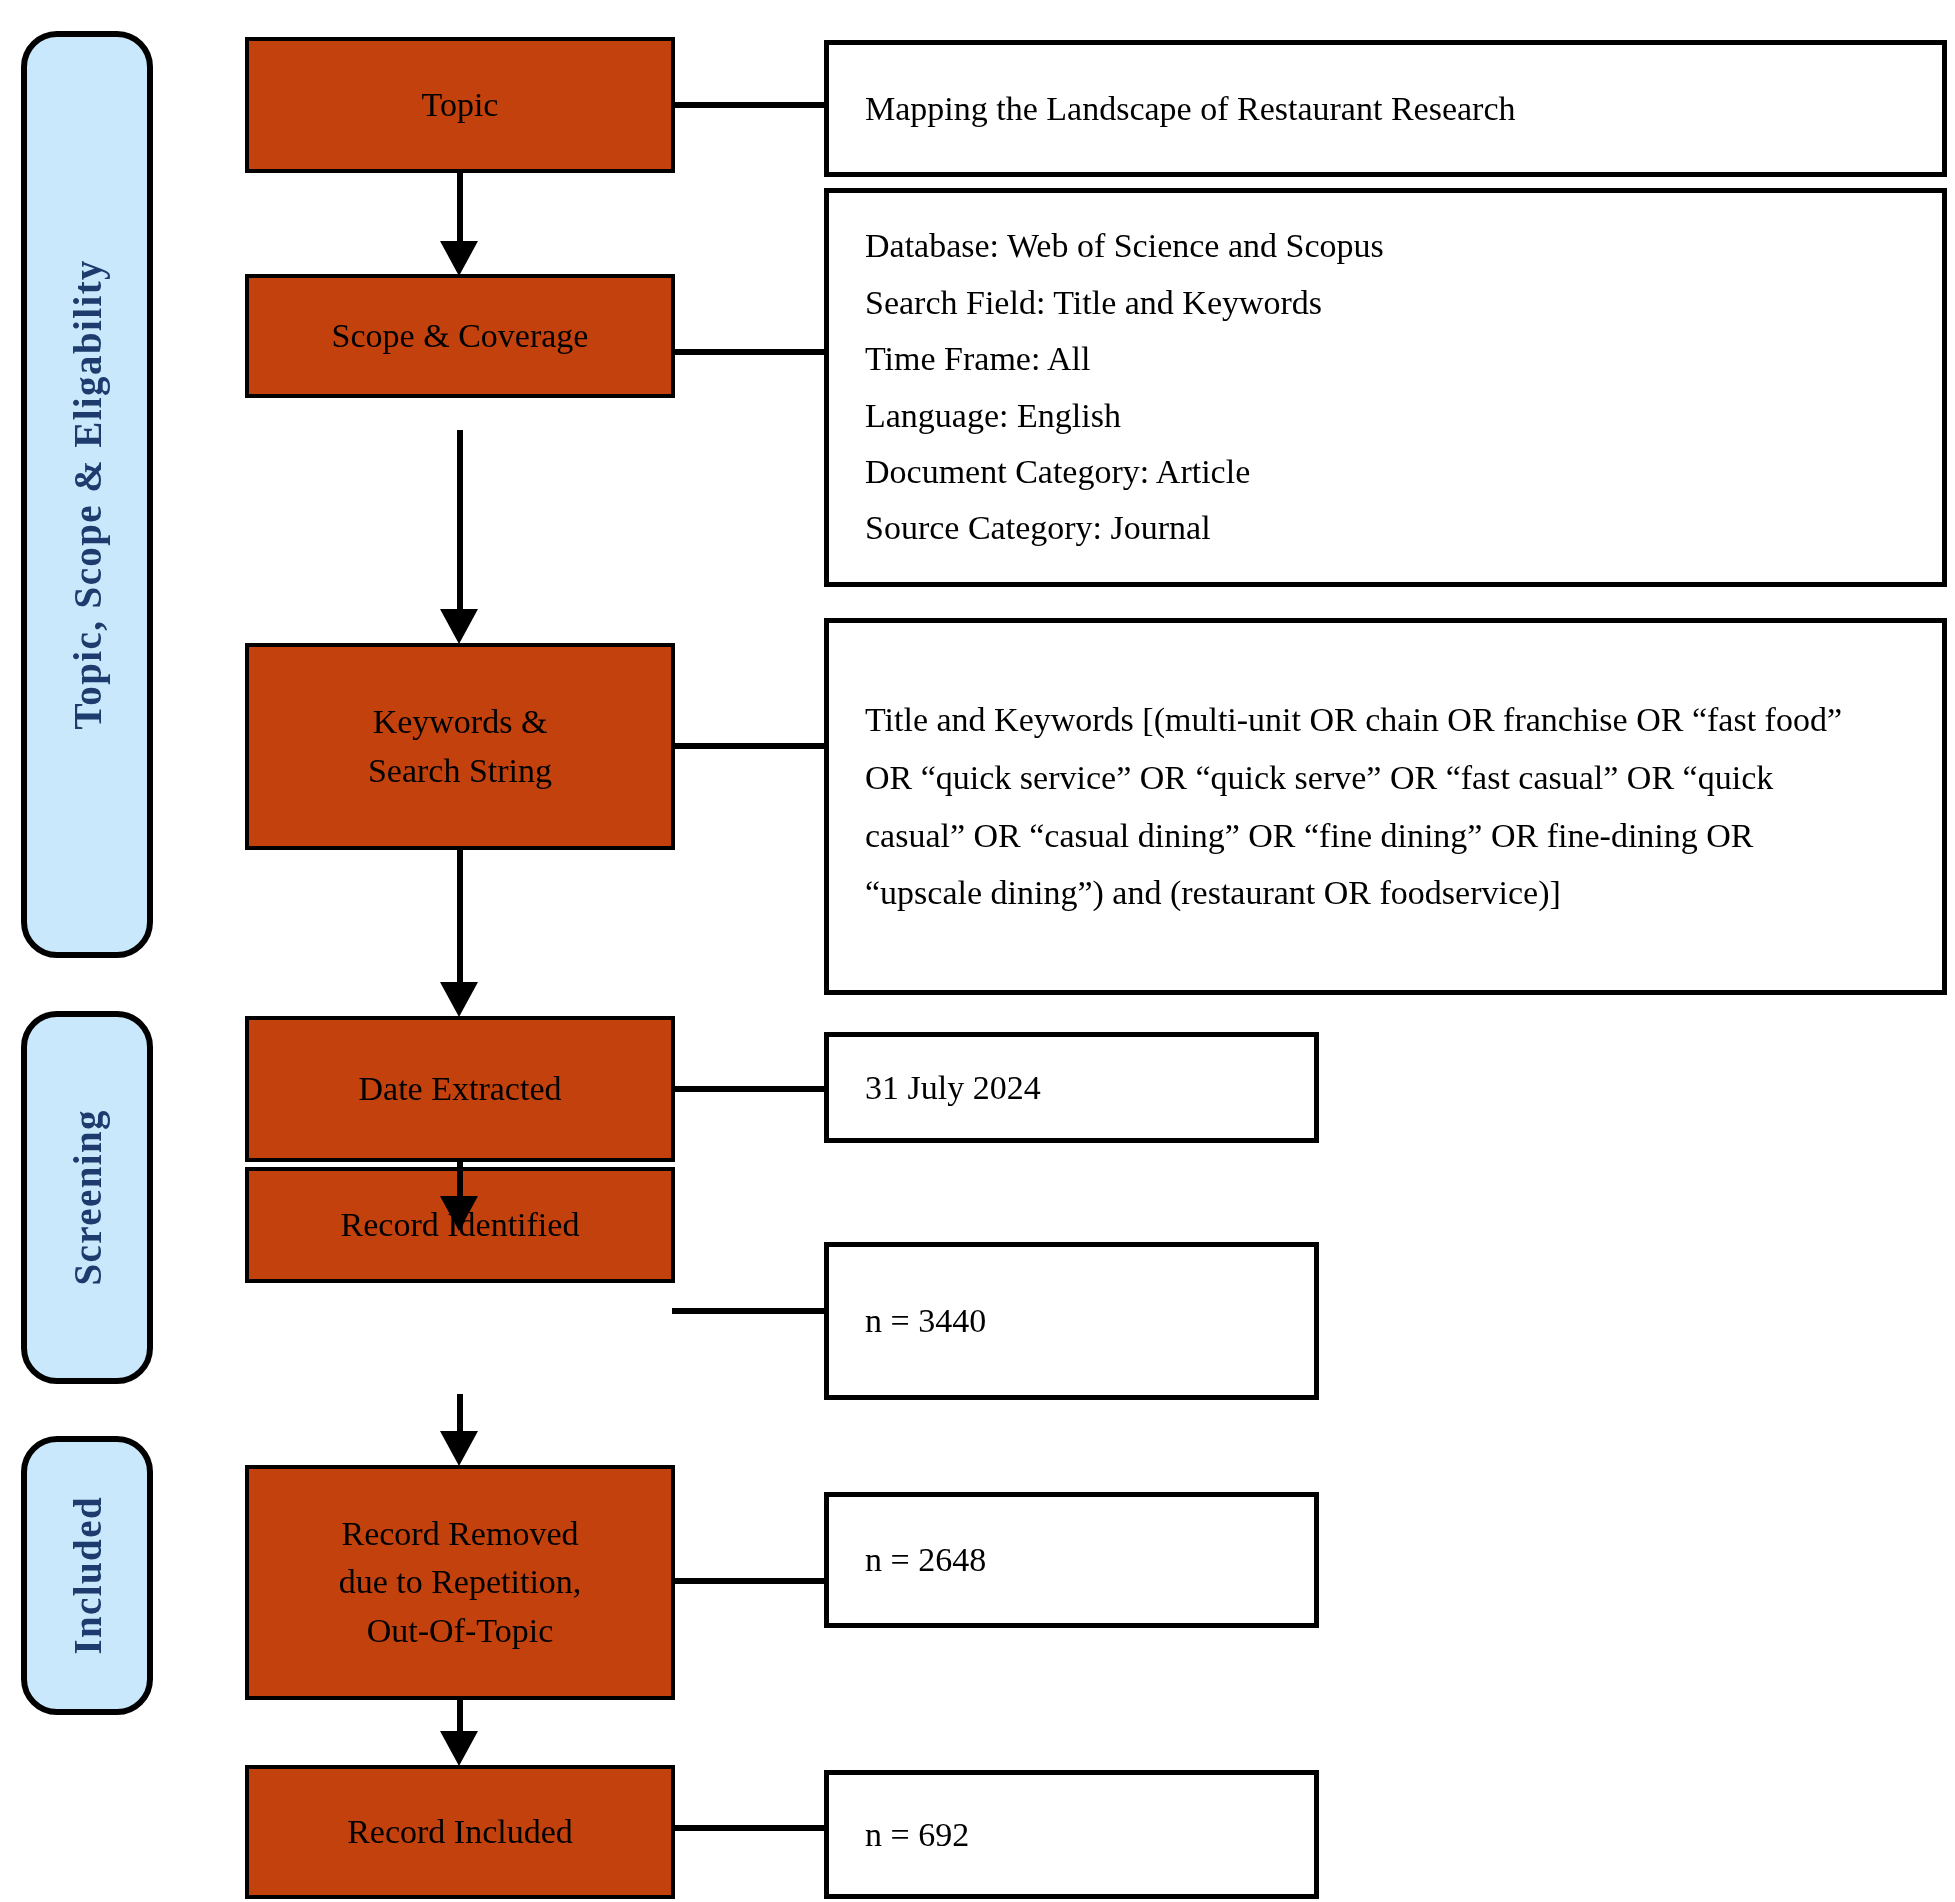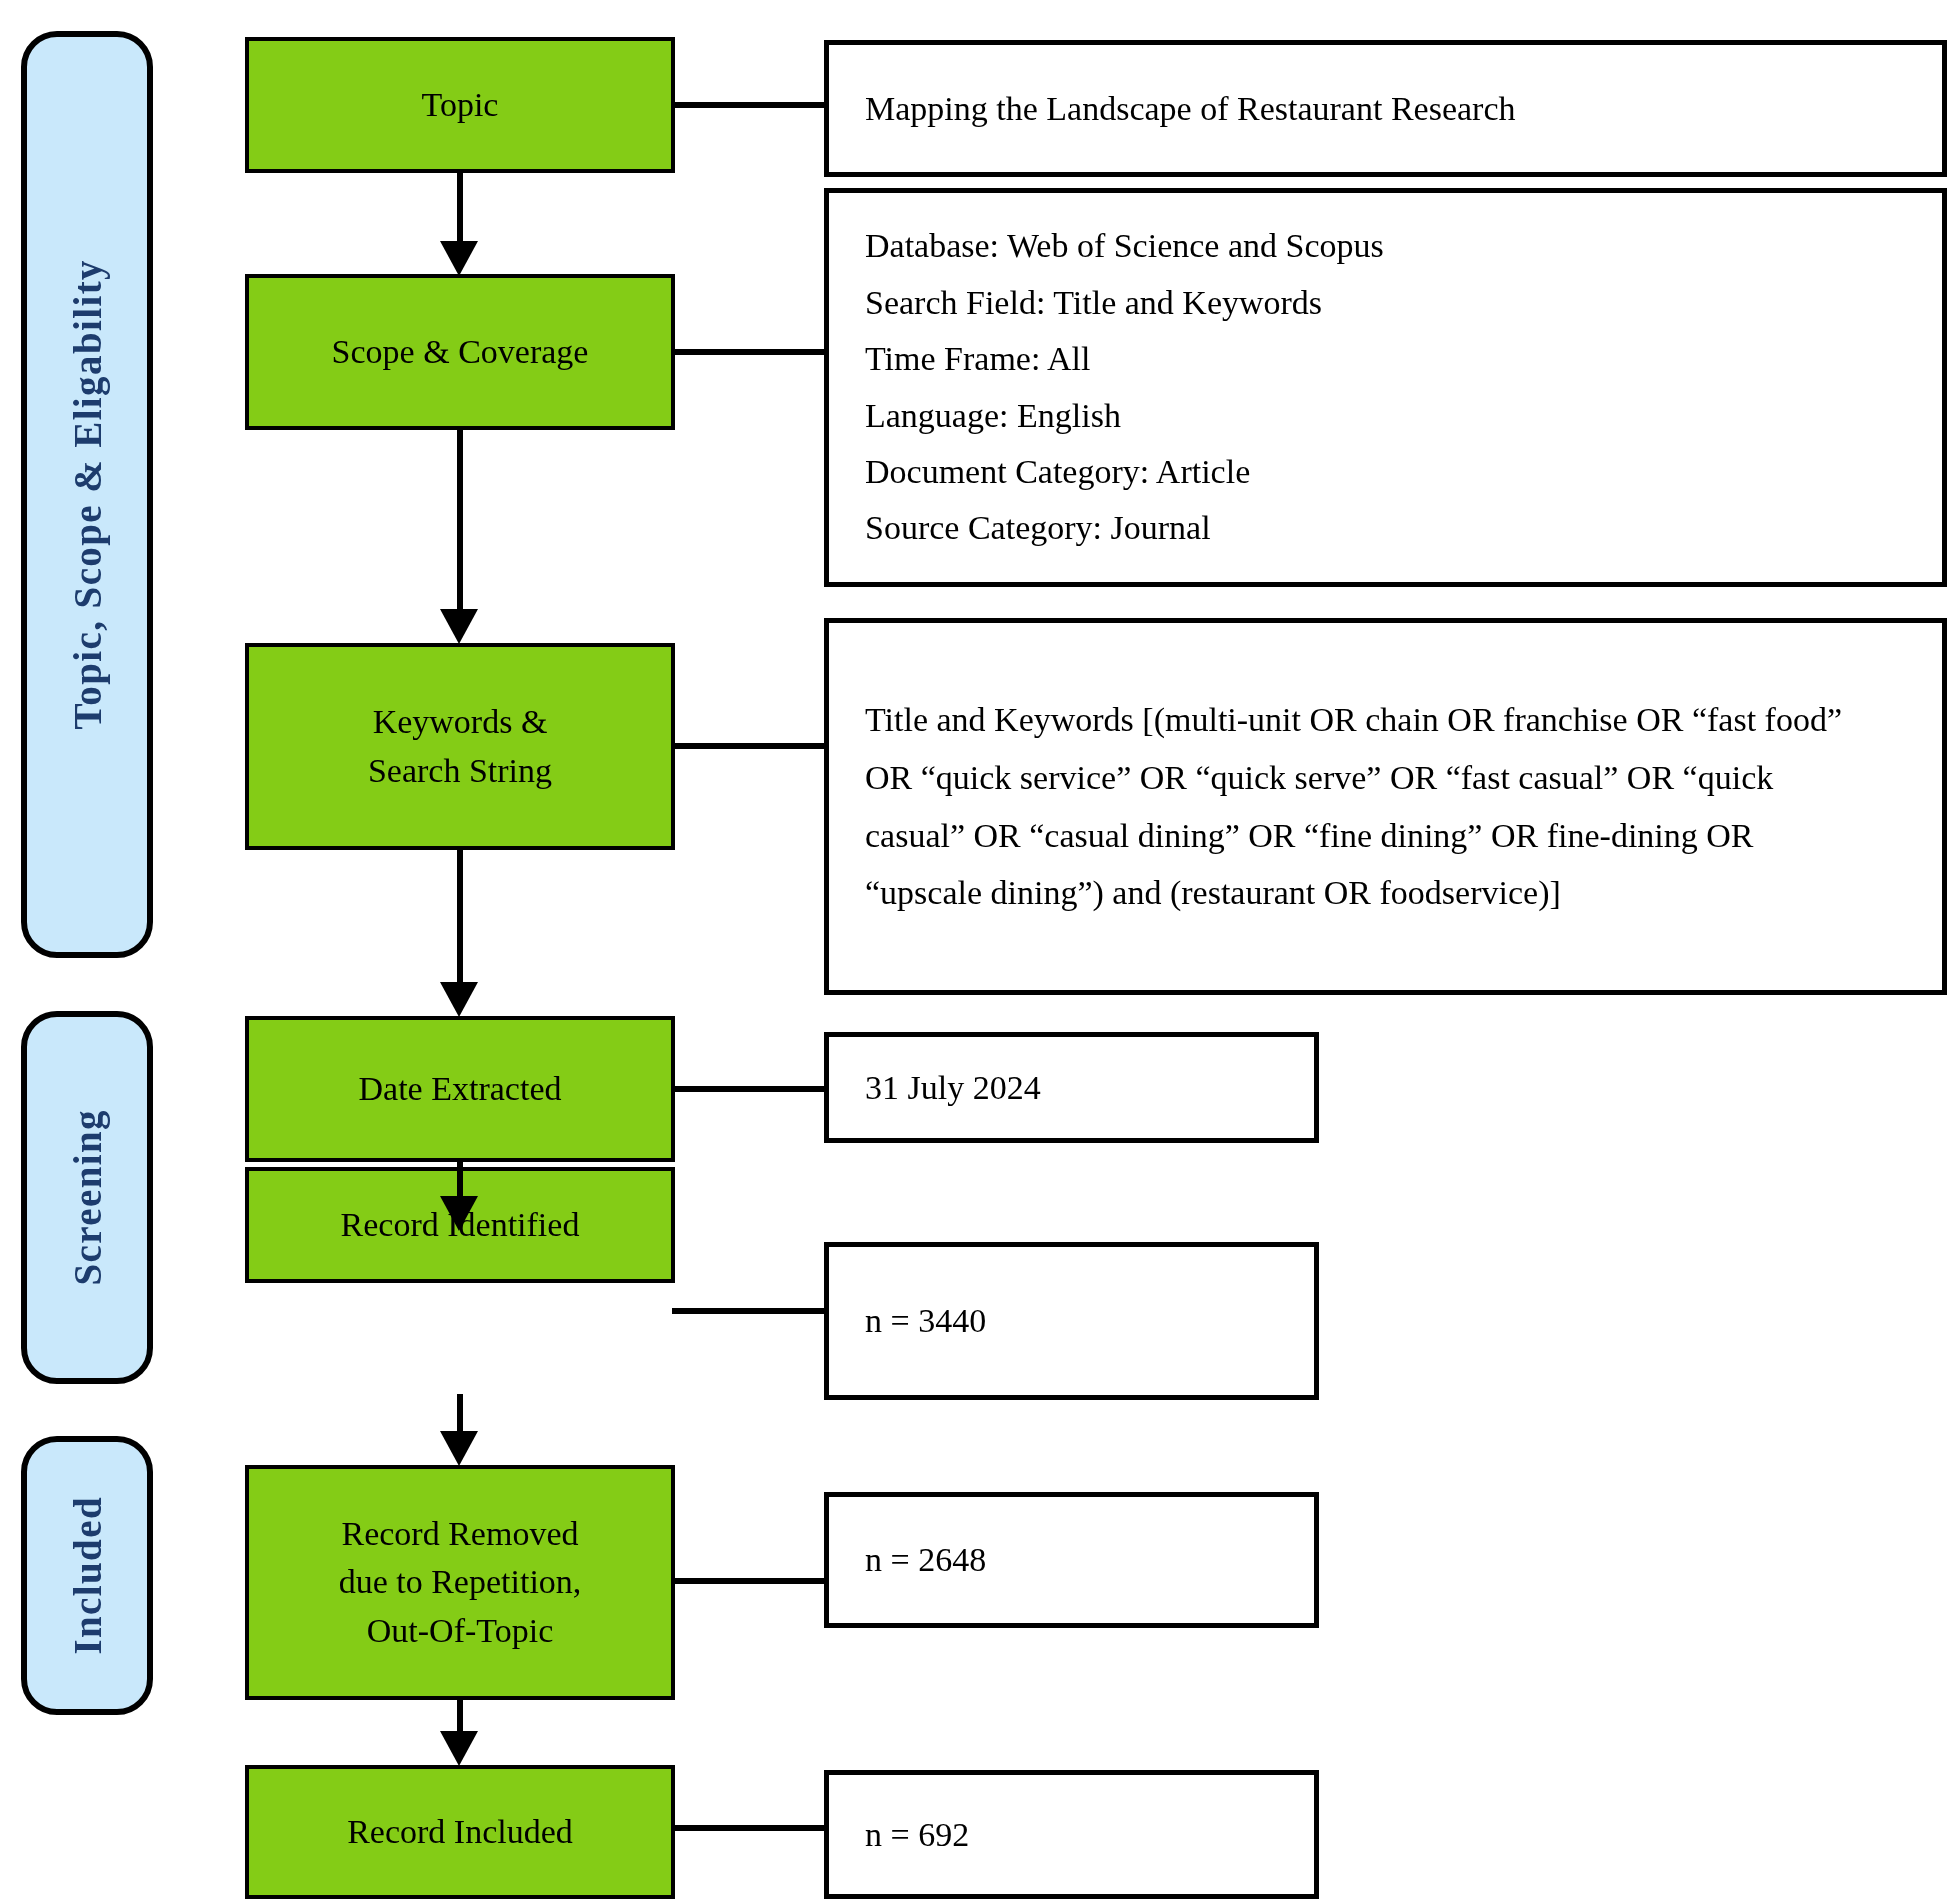--- a/index.html
+++ b/index.html
@@ -37,21 +37,21 @@
     letter-spacing: 1.4px;
     color: #1d3c6d;
     white-space: nowrap;
   }
 
   
   .mid-box {
     position: absolute;
     left: 245px;
     width: 430px;
-    background: #84cc16;
+    background: #c2410c;
     border: 4.9px solid #000000;
     box-sizing: border-box;
     display: flex;
     flex-direction: column;
     align-items: center;
     justify-content: center;
     text-align: center;
     font-size: 34px;
     line-height: 1.42;
   }
@@ -115,21 +115,21 @@
   </div>
 
   <div class="side-box" style="top:1436px;height:279px">
     <span class="side-label">Included</span>
   </div>
 
   <div class="mid-box" style="top:37px;height:136px">
     <div>Topic</div>
   </div>
 
-  <div class="mid-box" style="top:274px;height:156px">
+  <div class="mid-box" style="top:274px;height:124px">
     <div>Scope &amp; Coverage</div>
   </div>
 
   <div class="mid-box" style="top:643px;height:207px">
     <div>Keywords &amp;</div>
     <div>Search String</div>
   </div>
 
   <div class="mid-box" style="top:1016px;height:146px">
     <div>Date Extracted</div>

